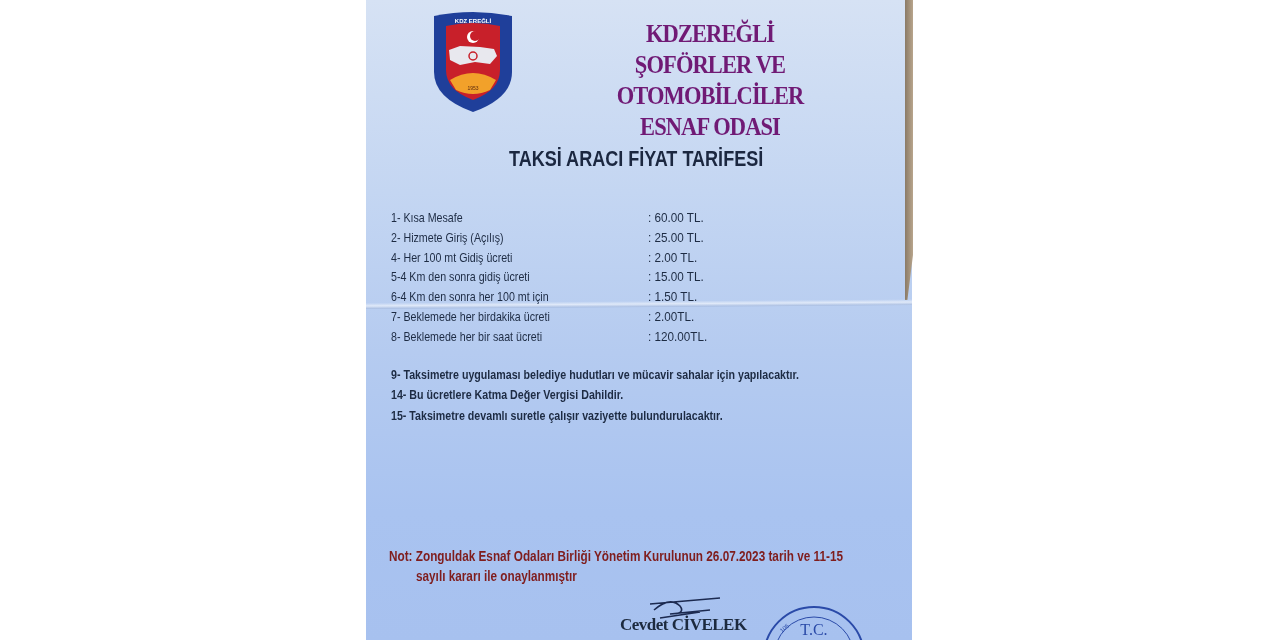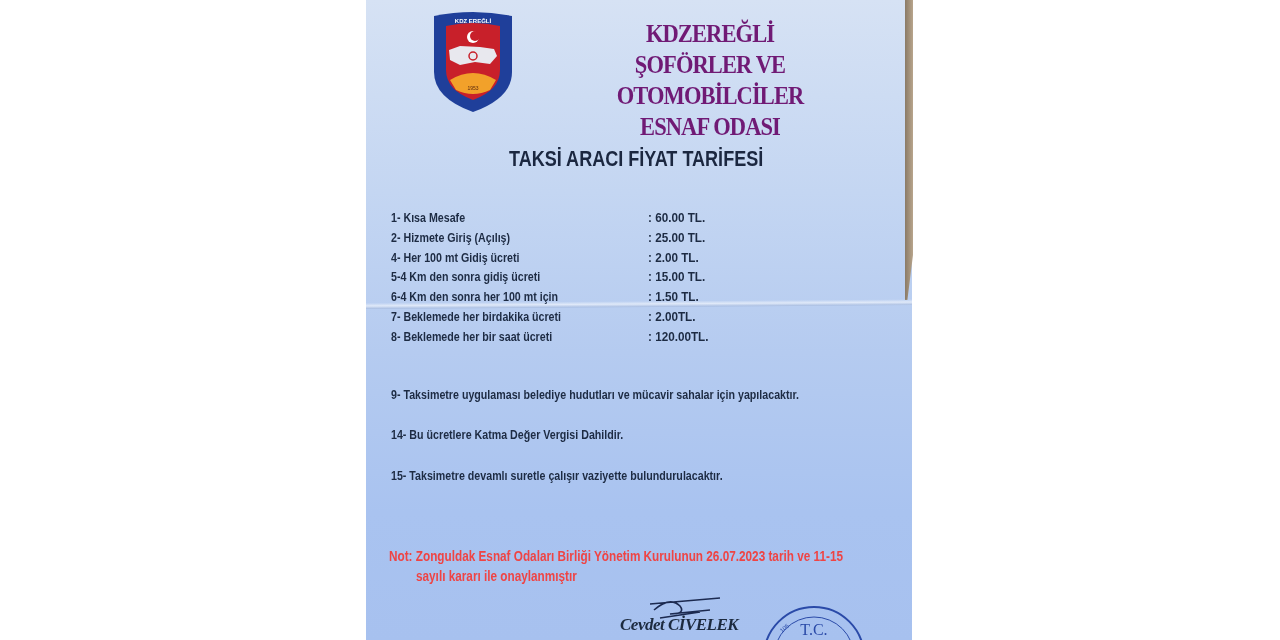--- a/index.html
+++ b/index.html
@@ -19,34 +19,34 @@
     background: linear-gradient(180deg, rgba(255,255,255,0.0), rgba(255,255,255,0.55), rgba(120,140,180,0.25));
     transform: rotate(-0.4deg);
   }
   .logo { position:absolute; left:430px; top:10px; width:86px; height:104px; }
   .header { position:absolute; left:540px; top:18px; width:340px; text-align:center;
     font-family:"Liberation Serif", serif; font-weight:bold; color:#701a75; letter-spacing:-1px; }
   .header div { font-size:25px; line-height:31px; transform:scaleX(0.9); }
   .title { position:absolute; left:509px; top:146px; font-family:"Liberation Sans", sans-serif;
     font-weight:bold; font-size:22px; color:#1b2740; transform:scaleX(0.82); transform-origin:left; white-space:nowrap; }
   .items { position:absolute; left:391px; top:208px; font-family:"Liberation Sans", sans-serif;
-    font-weight:bold; color:#1d2b43; font-size:13px; }
+    font-weight:normal; color:#1d2b43; font-size:13px; }
   .row { height:19.8px; line-height:19.8px; white-space:nowrap; position:relative; }
   .row .lbl { display:inline-block; transform:scaleX(0.82); transform-origin:left; }
   .row .val { position:absolute; left:257px; top:0; display:inline-block; transform:scaleX(0.9); transform-origin:left; }
   .rules { position:absolute; left:391px; top:365px; font-family:"Liberation Sans", sans-serif;
     font-weight:bold; color:#1d2b43; font-size:13px; }
-  .rules .r { height:20.3px; line-height:20.3px; white-space:nowrap;margin-top:20px; }
+  .rules .r { height:20.3px; line-height:20.3px; white-space:nowrap; }
   .rules .r span { display:inline-block; transform:scaleX(0.82); transform-origin:left; }
   .note { position:absolute; left:389px; top:546px; font-family:"Liberation Sans", sans-serif;
-    font-weight:bold; color:#ef4444; font-size:14px; white-space:nowrap; }
+    font-weight:bold; color:#7f1d1d; font-size:14px; white-space:nowrap; }
   .note .l1 { display:block; transform:scaleX(0.84); transform-origin:left; height:20px; line-height:20px; }
   .note .l2 { display:block; margin-left:27px; transform:scaleX(0.84); transform-origin:left; height:20px; line-height:20px; }
   .sign { position:absolute; left:620px; top:615px; font-family:"Liberation Serif", serif;
-    font-weight:bold; font-size:17px; color:#1c2a3f; letter-spacing:-0.5px; white-space:nowrap;font-style:italic; }
+    font-weight:bold; font-size:17px; color:#1c2a3f; letter-spacing:-0.5px; white-space:nowrap; }
   .signature { position:absolute; left:640px; top:592px; width:90px; height:30px; }
   .stamp { position:absolute; left:760px; top:603px; width:108px; height:108px; }
 </style>
 </head>
 <body>
 
 <div class="paper"></div>
 <div class="edge"></div>
 <div class="crease"></div>
 

